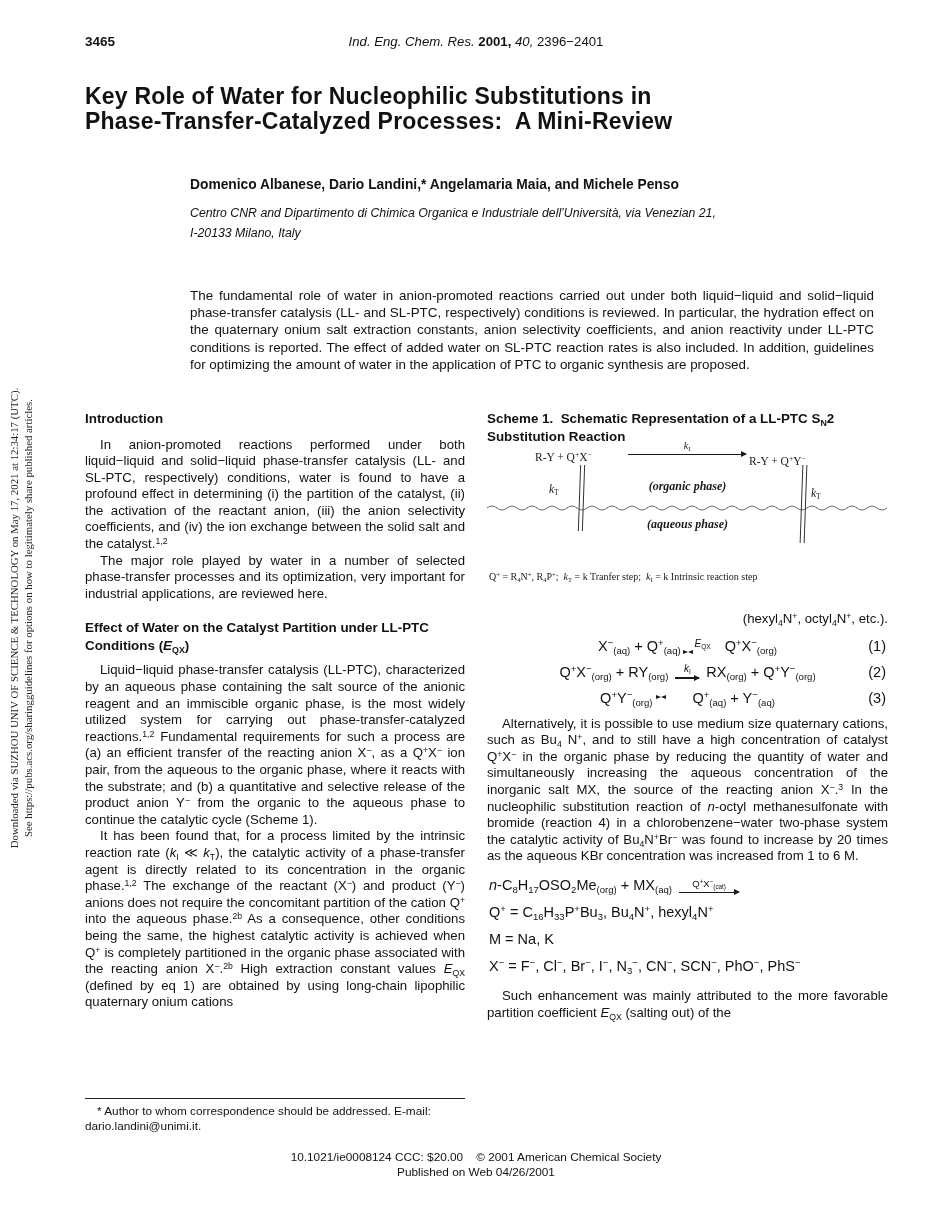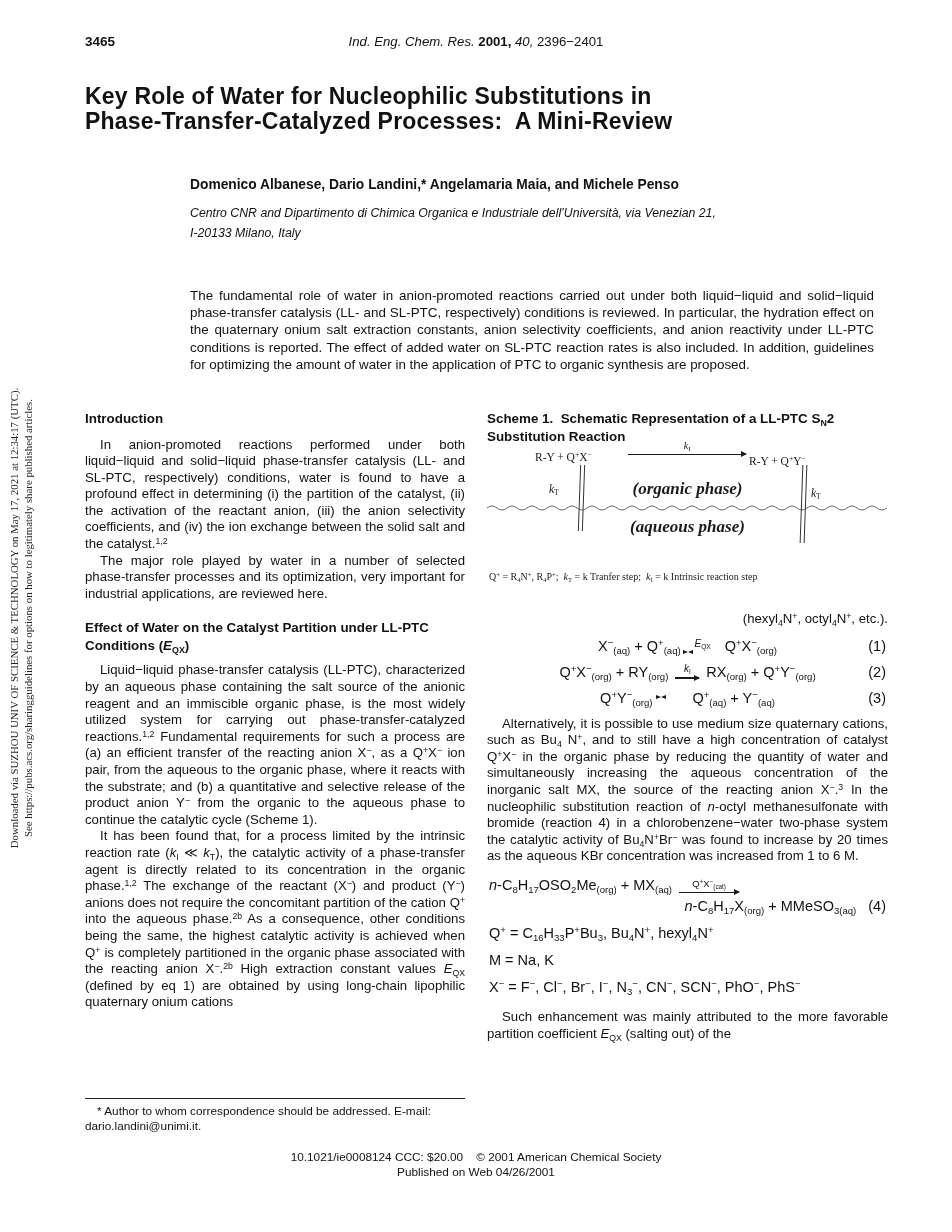--- a/index.html
+++ b/index.html
@@ -39,21 +39,21 @@
             font-family:"Liberation Serif", serif; font-size:11.5px; color:#1a1a1a; }
   .s-tl { position:absolute; left:48px; top:2px; }
   .s-arrow { position:absolute; left:134px; top:-8px; }
   .s-tr { position:absolute; left:262px; top:6px; }
   .dbar { position:absolute; width:3px; border-left:1.4px solid #333; border-right:1.4px solid #333; transform:rotate(2deg); }
   .dbar-left  { left:92px;  top:16px; height:66px; }
   .dbar-right { left:314px; top:16px; height:78px; }
   .kt-left  { position:absolute; left:62px;  top:34px; }
   .kt-right { position:absolute; left:324px; top:38px; }
   .phase-label { position:absolute; left:0; width:100%; text-align:center;
-                 font-style:italic; font-weight:bold; font-size:17px; }
+                 font-style:italic; font-weight:bold; font-size:12px; }
   .phase-org { top:30px; } .phase-aq { top:68px; }
   .wavy { position:absolute; top:55px; left:0; }
   .s-aqrow { position:absolute; top:94px; left:0; width:100%; display:flex;
              justify-content:center; align-items:center; gap:10px; }
   .s-note { position:absolute; top:122px; left:2px; font-size:10px; }
 
   
   .rxnarrow { display:inline-flex; flex-direction:column; align-items:center; margin:0 7px; }
   .rlabel { font-size:10px; line-height:10px; margin-bottom:3px; }
   .rlabel-sm { font-size:9.5px; }
@@ -186,24 +186,20 @@
     <p class="body-p">Alternatively, it is possible to use medium size quaternary cations, such as Bu<sub>4</sub> N<sup>+</sup>, and to still have a high concentration of catalyst Q<sup>+</sup>X<sup>−</sup> in the organic phase by reducing the quantity of water and simultaneously increasing the aqueous concentration of the inorganic salt MX, the source of the reacting anion X<sup>−</sup>.<sup>3</sup> In the nucleophilic substitution reaction of <i>n</i>-octyl methanesulfonate with bromide (reaction 4) in a chlorobenzene−water two-phase system the catalytic activity of Bu<sub>4</sub>N<sup>+</sup>Br<sup>−</sup> was found to increase by 20 times as the aqueous KBr concentration was increased from 1 to 6 M.</p>
 
     <div class="eq4">
       <div class="eq4-l1">
         <span><i>n</i>-C<sub>8</sub>H<sub>17</sub>OSO<sub>2</sub>Me<sub>(org)</sub> + MX<sub>(aq)</sub></span>
         <span class="rxnarrow">
           <span class="rlabel rlabel-sm">Q<sup>+</sup>X<sup>−</sup><sub>(cat)</sub></span>
           <span class="aline w60"></span>
         </span>
       </div>
-      <div class="eq4-l2">
-        <span><i>n</i>-C<sub>8</sub>H<sub>17</sub>X<sub>(org)</sub> + MMeSO<sub>3(aq)</sub></span>
-        <span>(4)</span>
-      </div>
     </div>
 
     <p class="defline">Q<sup>+</sup> = C<sub>16</sub>H<sub>33</sub>P<sup>+</sup>Bu<sub>3</sub>, Bu<sub>4</sub>N<sup>+</sup>, hexyl<sub>4</sub>N<sup>+</sup></p>
     <p class="defline">M = Na, K</p>
     <p class="defline">X<sup>−</sup> = F<sup>−</sup>, Cl<sup>−</sup>, Br<sup>−</sup>, I<sup>−</sup>, N<sub>3</sub><sup>−</sup>, CN<sup>−</sup>, SCN<sup>−</sup>, PhO<sup>−</sup>, PhS<sup>−</sup></p>
 
     <p class="body-p p-after-defs">Such enhancement was mainly attributed to the more favorable partition coefficient <i>E</i><sub>QX</sub> (salting out) of the</p>
   </div>
 
   <div class="footer">

